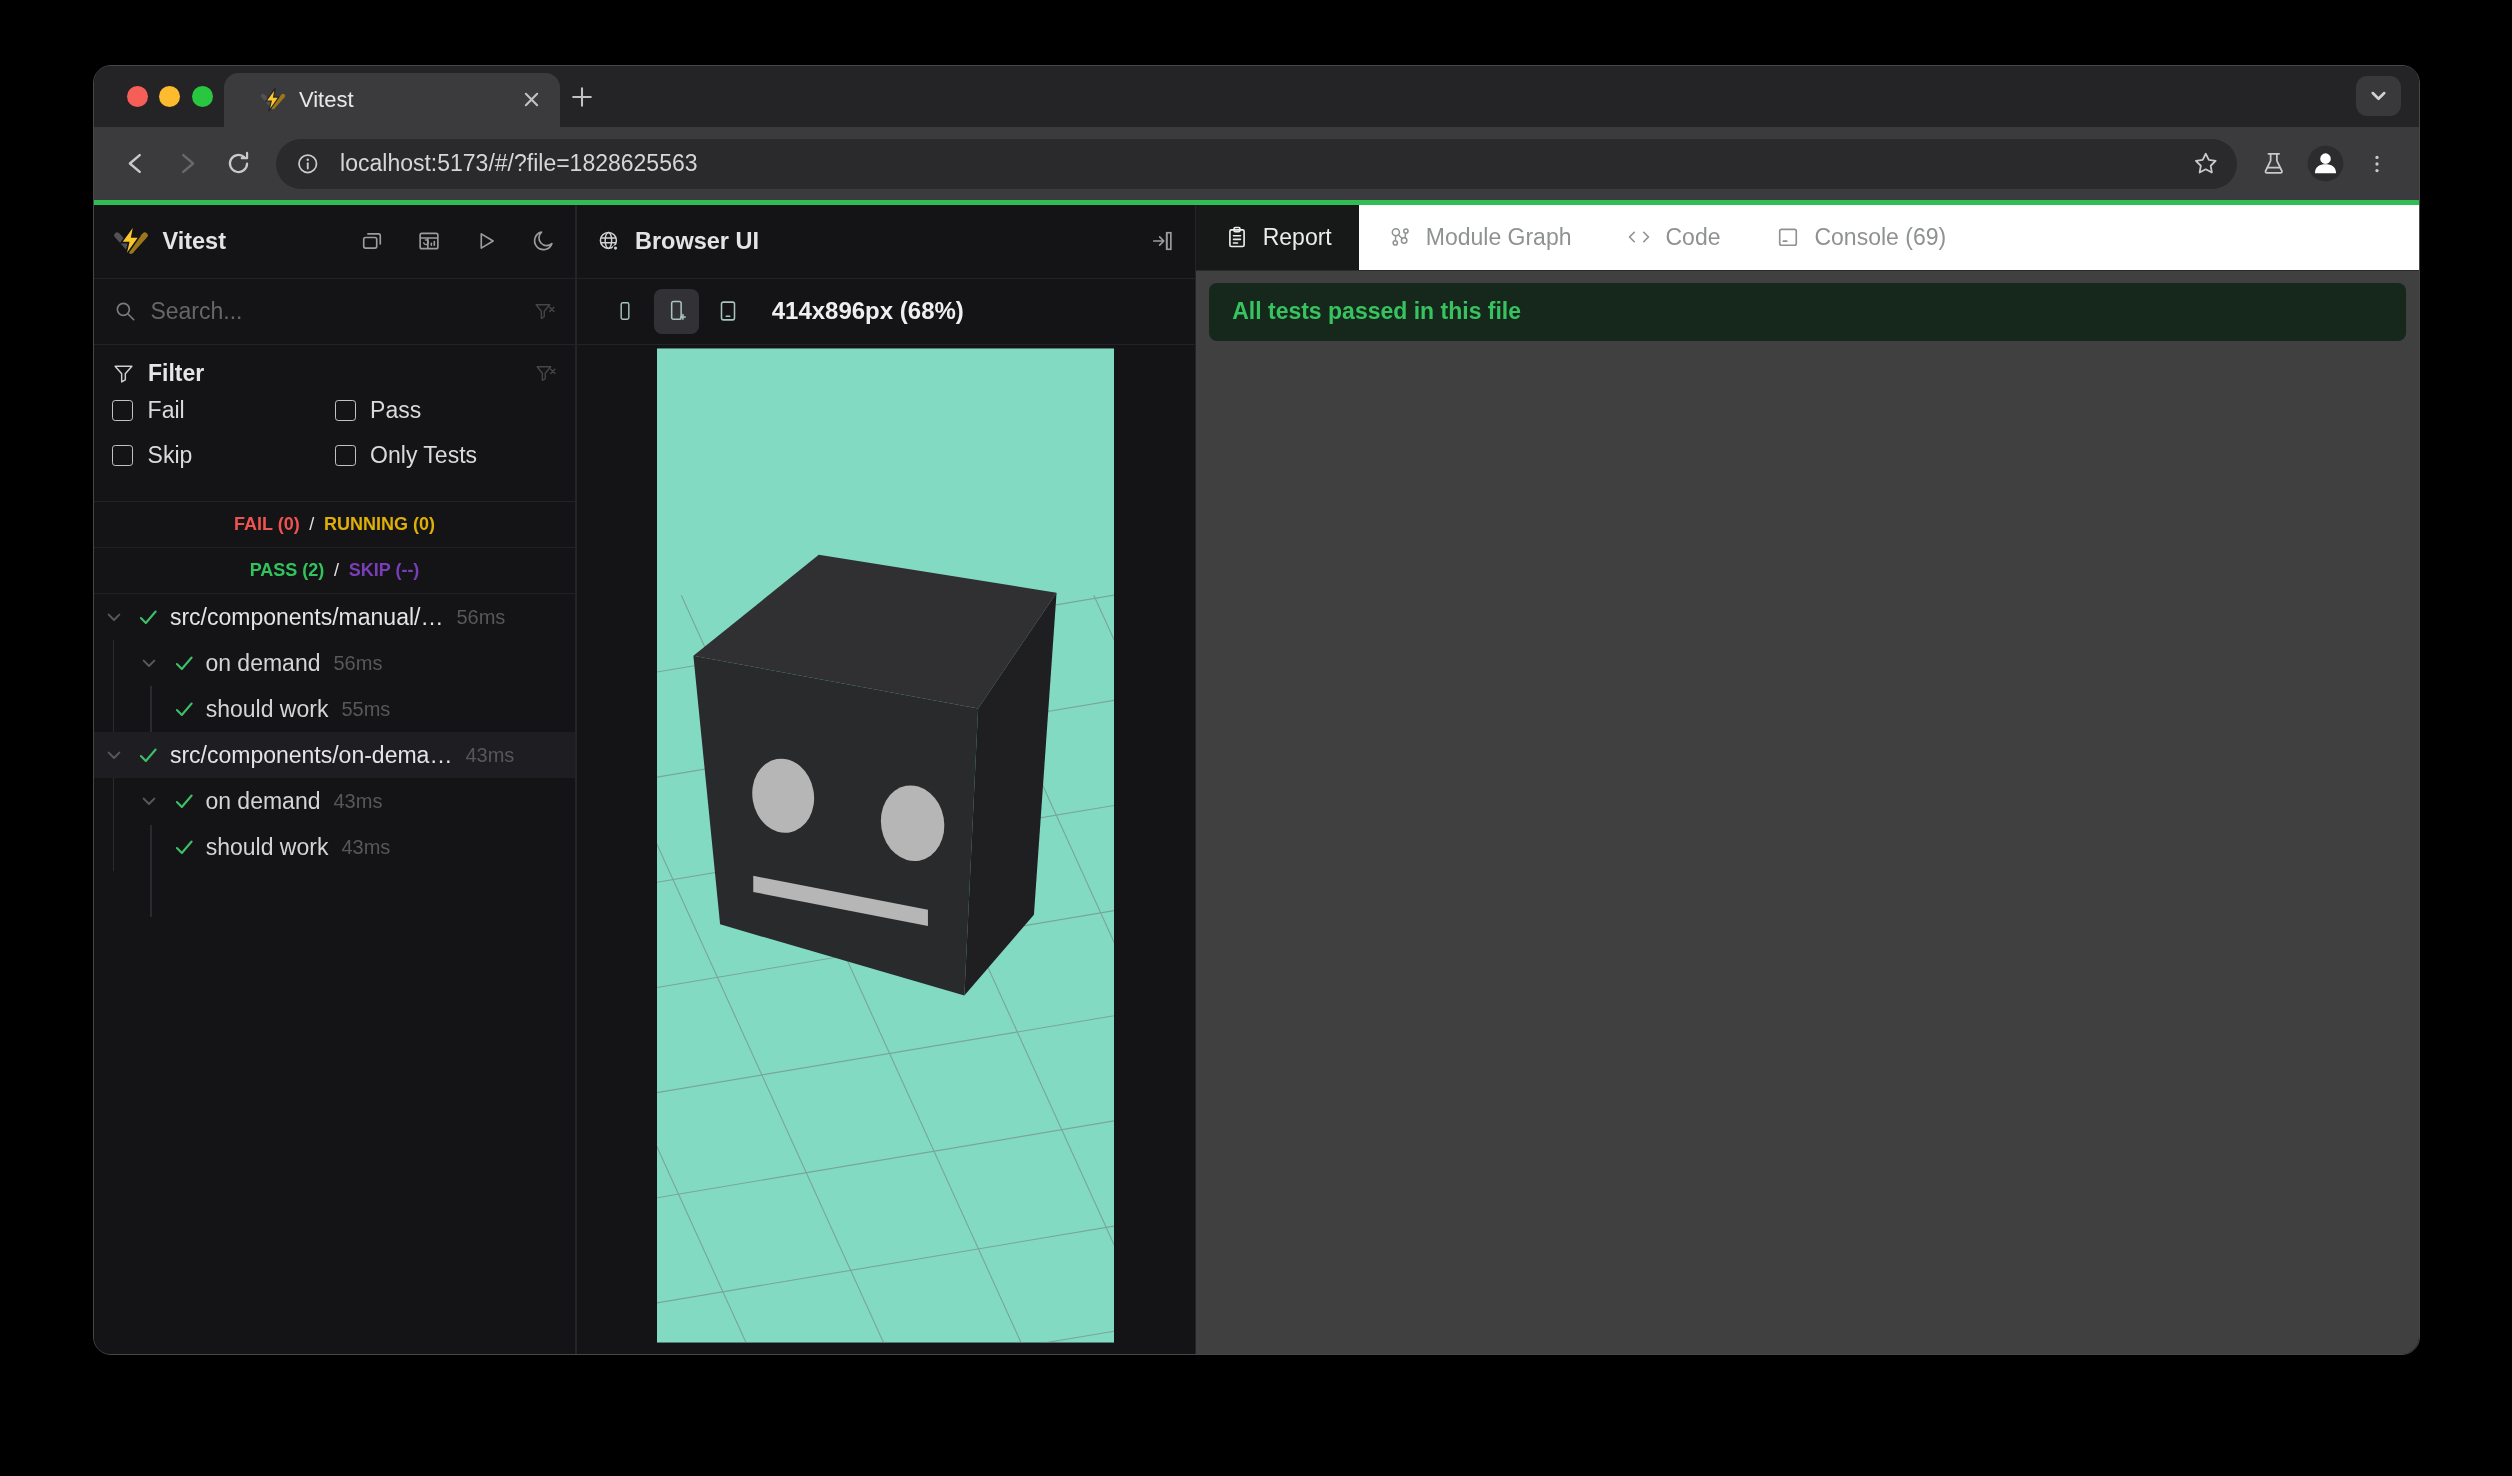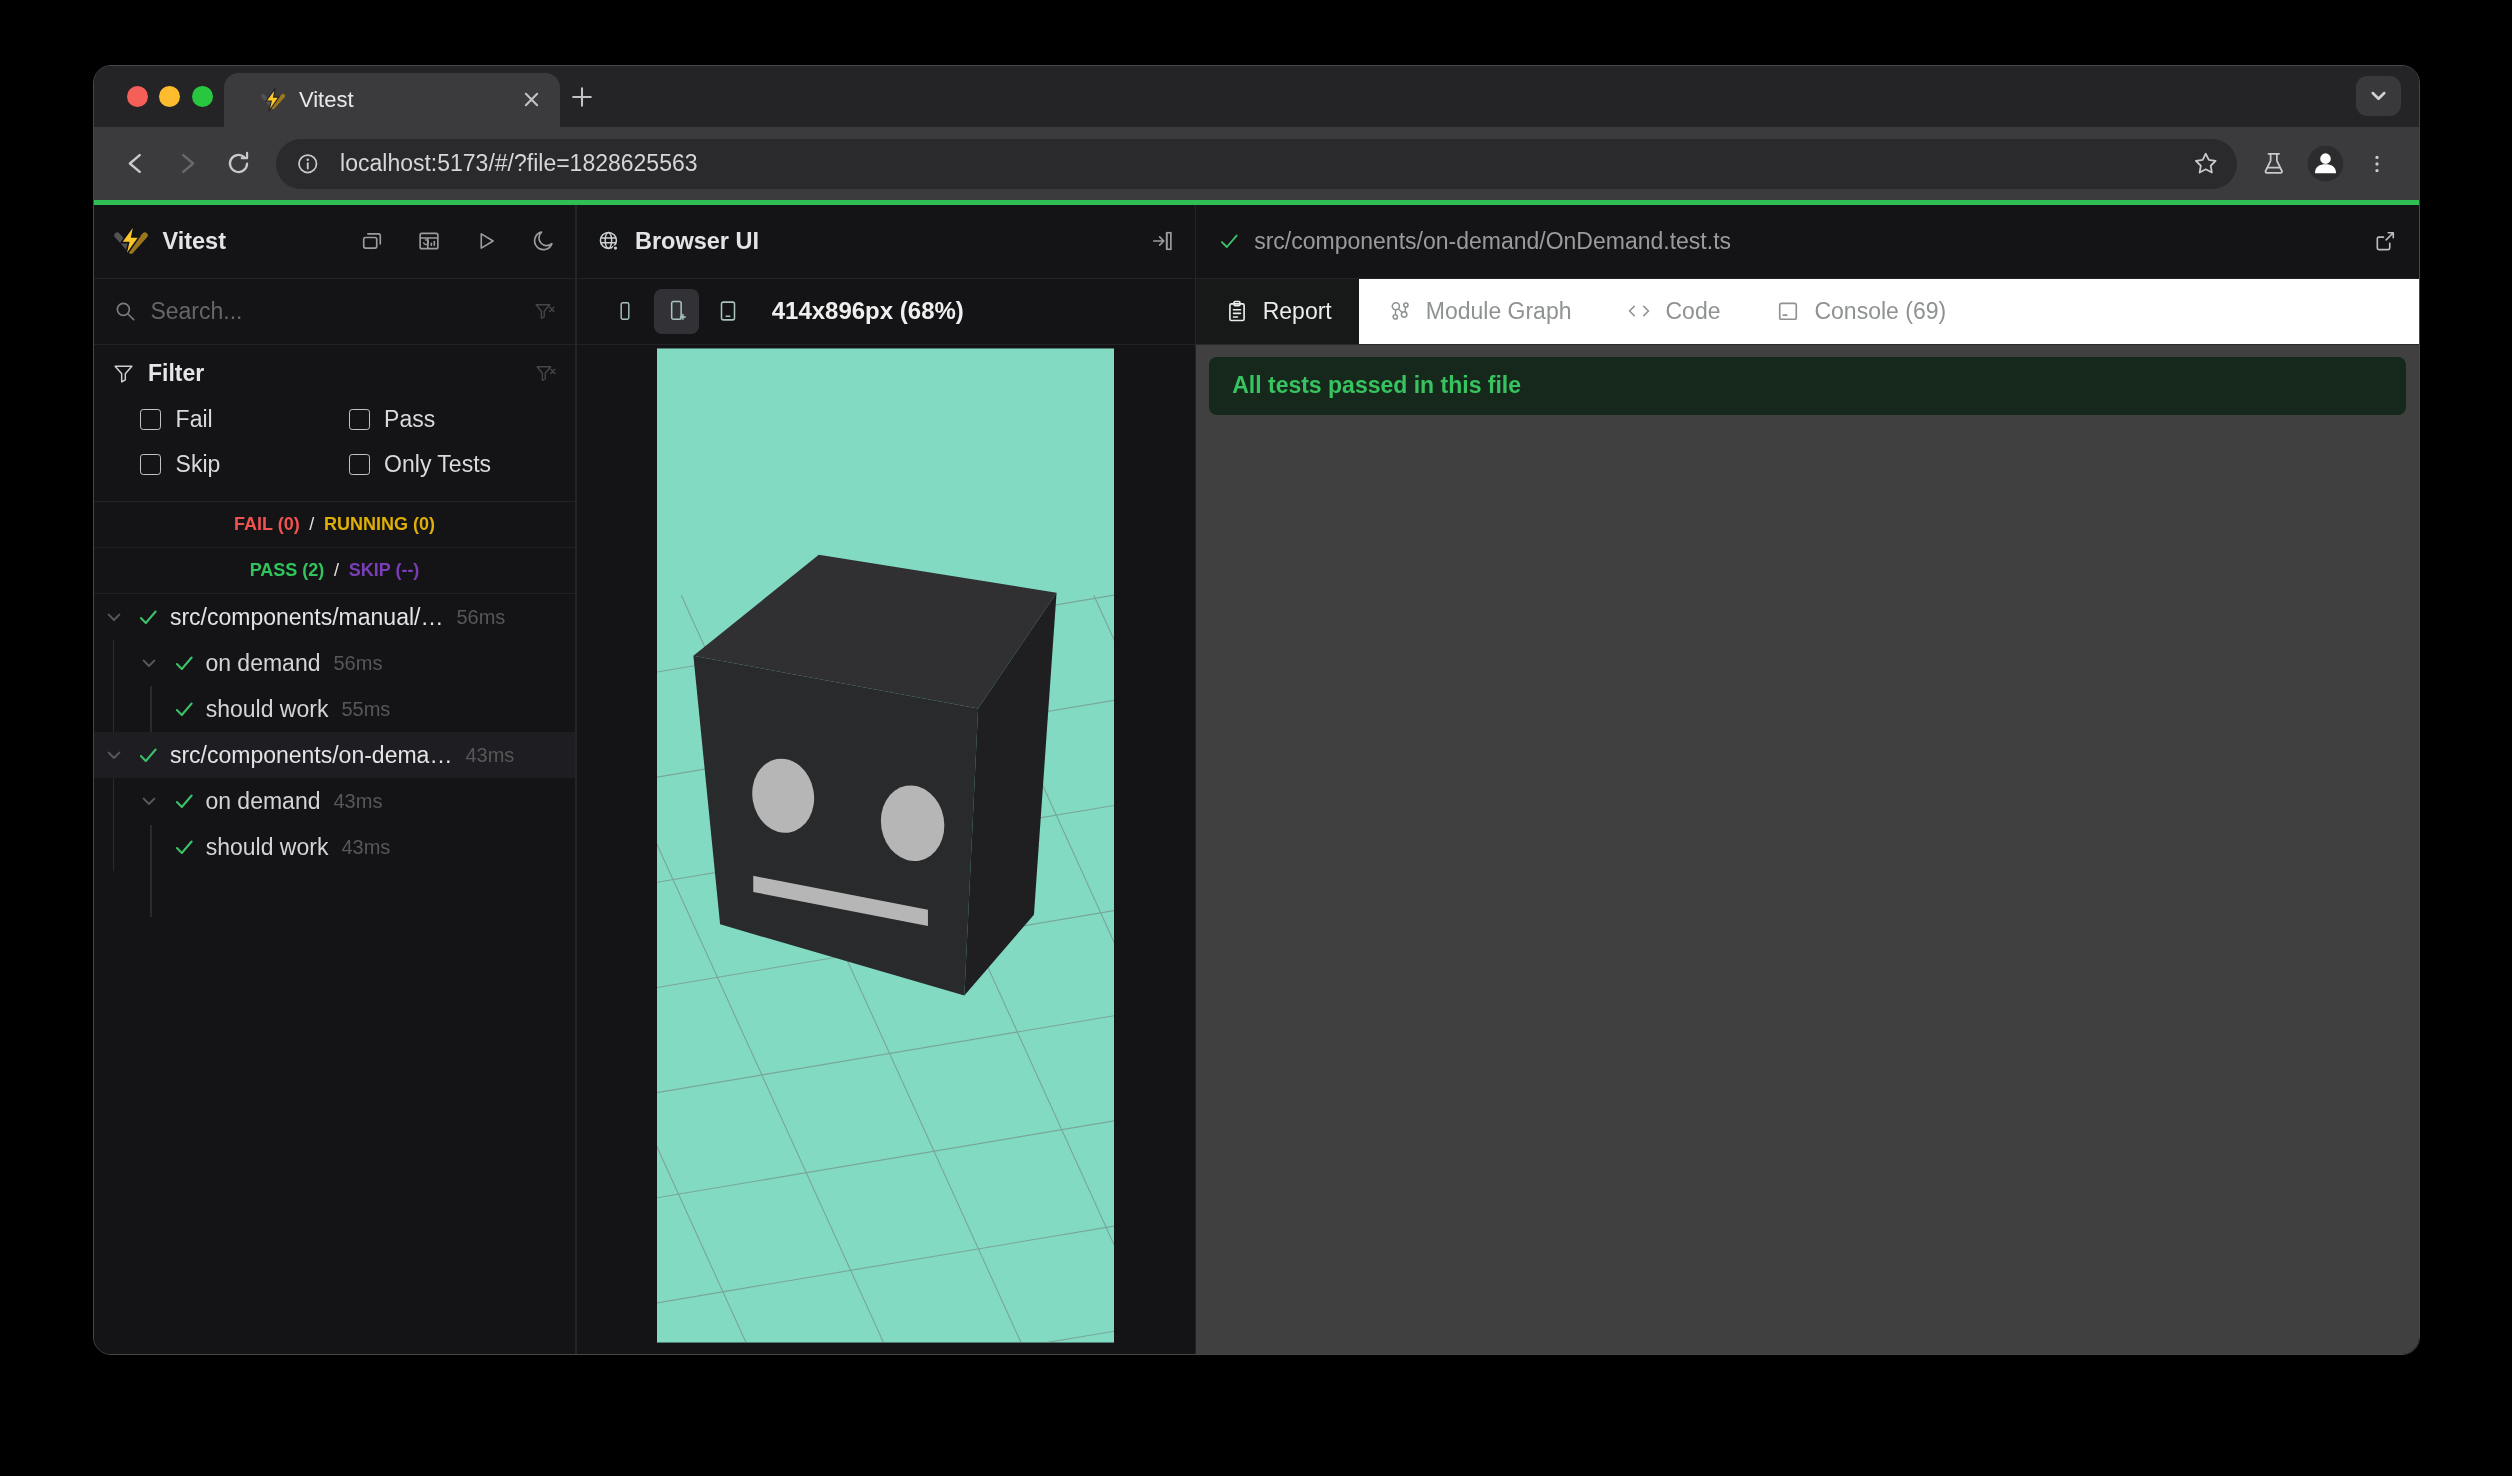--- a/index.html
+++ b/index.html
@@ -49,21 +49,21 @@
     padding:0 19.4px; flex:0 0 auto; }
 
   
   .search-input { background:transparent; border:none; outline:none; color:#cfcfd1; font-size:23px;
     margin-left:13px; flex:1; font-family:"Liberation Sans", sans-serif; }
   .search-input::placeholder { color:#666669; }
 
   .filter-section { border-bottom:1.6px solid #232327; padding:4.9px 18px 14.6px 18px; }
   .filter-head { height:47px; display:flex; align-items:center; gap:13px;justify-content:space-between; }
   .filter-title { color:#e6e6e8; font-size:23px; font-weight:700; }
-  .check-row { height:45px; display:flex; align-items:center;margin-left:28px; }
+  .check-row { height:45px; display:flex; align-items:flex-start; }
   .check-cell { width:50%; display:flex; align-items:center; }
   .checkbox { width:21px; height:21px; border:1.6px solid #c2c2c4; border-radius:3.2px; flex:0 0 auto; }
   .check-label { margin-left:14.6px; color:#dadadc; font-size:23px; }
 
   .summary-row { height:46px; border-bottom:1.6px solid #212125; display:flex; align-items:center;
     justify-content:center; gap:9.7px; font-size:18px; font-weight:700; }
   .c-fail { color:#ef5350; } .c-running { color:#dfae07; } .c-pass { color:#31c45c; }
   .c-skip { color:#7a3db8; } .c-sep { color:#e2e2e2; font-weight:400; }
 
   .tree { position:relative; }
@@ -455,35 +455,20 @@
               <ellipse cx="316" cy="587" rx="39" ry="47" fill="#b6b6b6" transform="rotate(-10 316 587)"></ellipse>
               <polygon points="119,652 335,694 335,714 119,672" fill="#b6b6b6"></polygon>
             </g>
           </svg>
         </div>
       </div>
 
       <div class="divider-v"></div>
 
       <div class="rightpanel">
-        <div class="panel-header" style="padding:0 21px">
-          <span>
-            <svg width="24" height="24" viewBox="0 0 44 44">
-                <path d="M9 24 L18 33 L36 12" stroke="#3cc06a" stroke-width="3.4" fill="none" stroke-linecap="round" stroke-linejoin="round"></path>
-              </svg>
-          </span>
-          <span class="file-path">src/components/on-demand/OnDemand.test.ts</span>
-          <span class="spacer"></span>
-          <span>
-            <svg width="26" height="26" viewBox="0 0 44 44">
-              <path d="M30 26 v8 a2.5 2.5 0 0 1 -2.5 2.5 h-16 a2.5 2.5 0 0 1 -2.5 -2.5 v-16 a2.5 2.5 0 0 1 2.5 -2.5 h8" stroke="#bcbcbe" stroke-width="2.8" fill="none" stroke-linecap="round"></path>
-              <path d="M24 20 L36 8 M27.5 8 H36 V16.5" stroke="#bcbcbe" stroke-width="2.8" fill="none" stroke-linecap="round" stroke-linejoin="round"></path>
-            </svg>
-          </span>
-        </div>
 
         <div class="tabbar">
           <div class="rtab active">
             <svg width="26" height="26" viewBox="0 0 44 44">
               <rect x="10" y="10" width="24" height="28" rx="2.5" stroke="#ececec" stroke-width="2.8" fill="none"></rect>
               <rect x="17" y="6" width="10" height="7" rx="2" stroke="#ececec" stroke-width="2.8" fill="none"></rect>
               <path d="M16 20 H28 M16 26 H28 M16 32 H23" stroke="#ececec" stroke-width="2.6" stroke-linecap="round"></path>
             </svg>
             <span>Report</span>
           </div>

